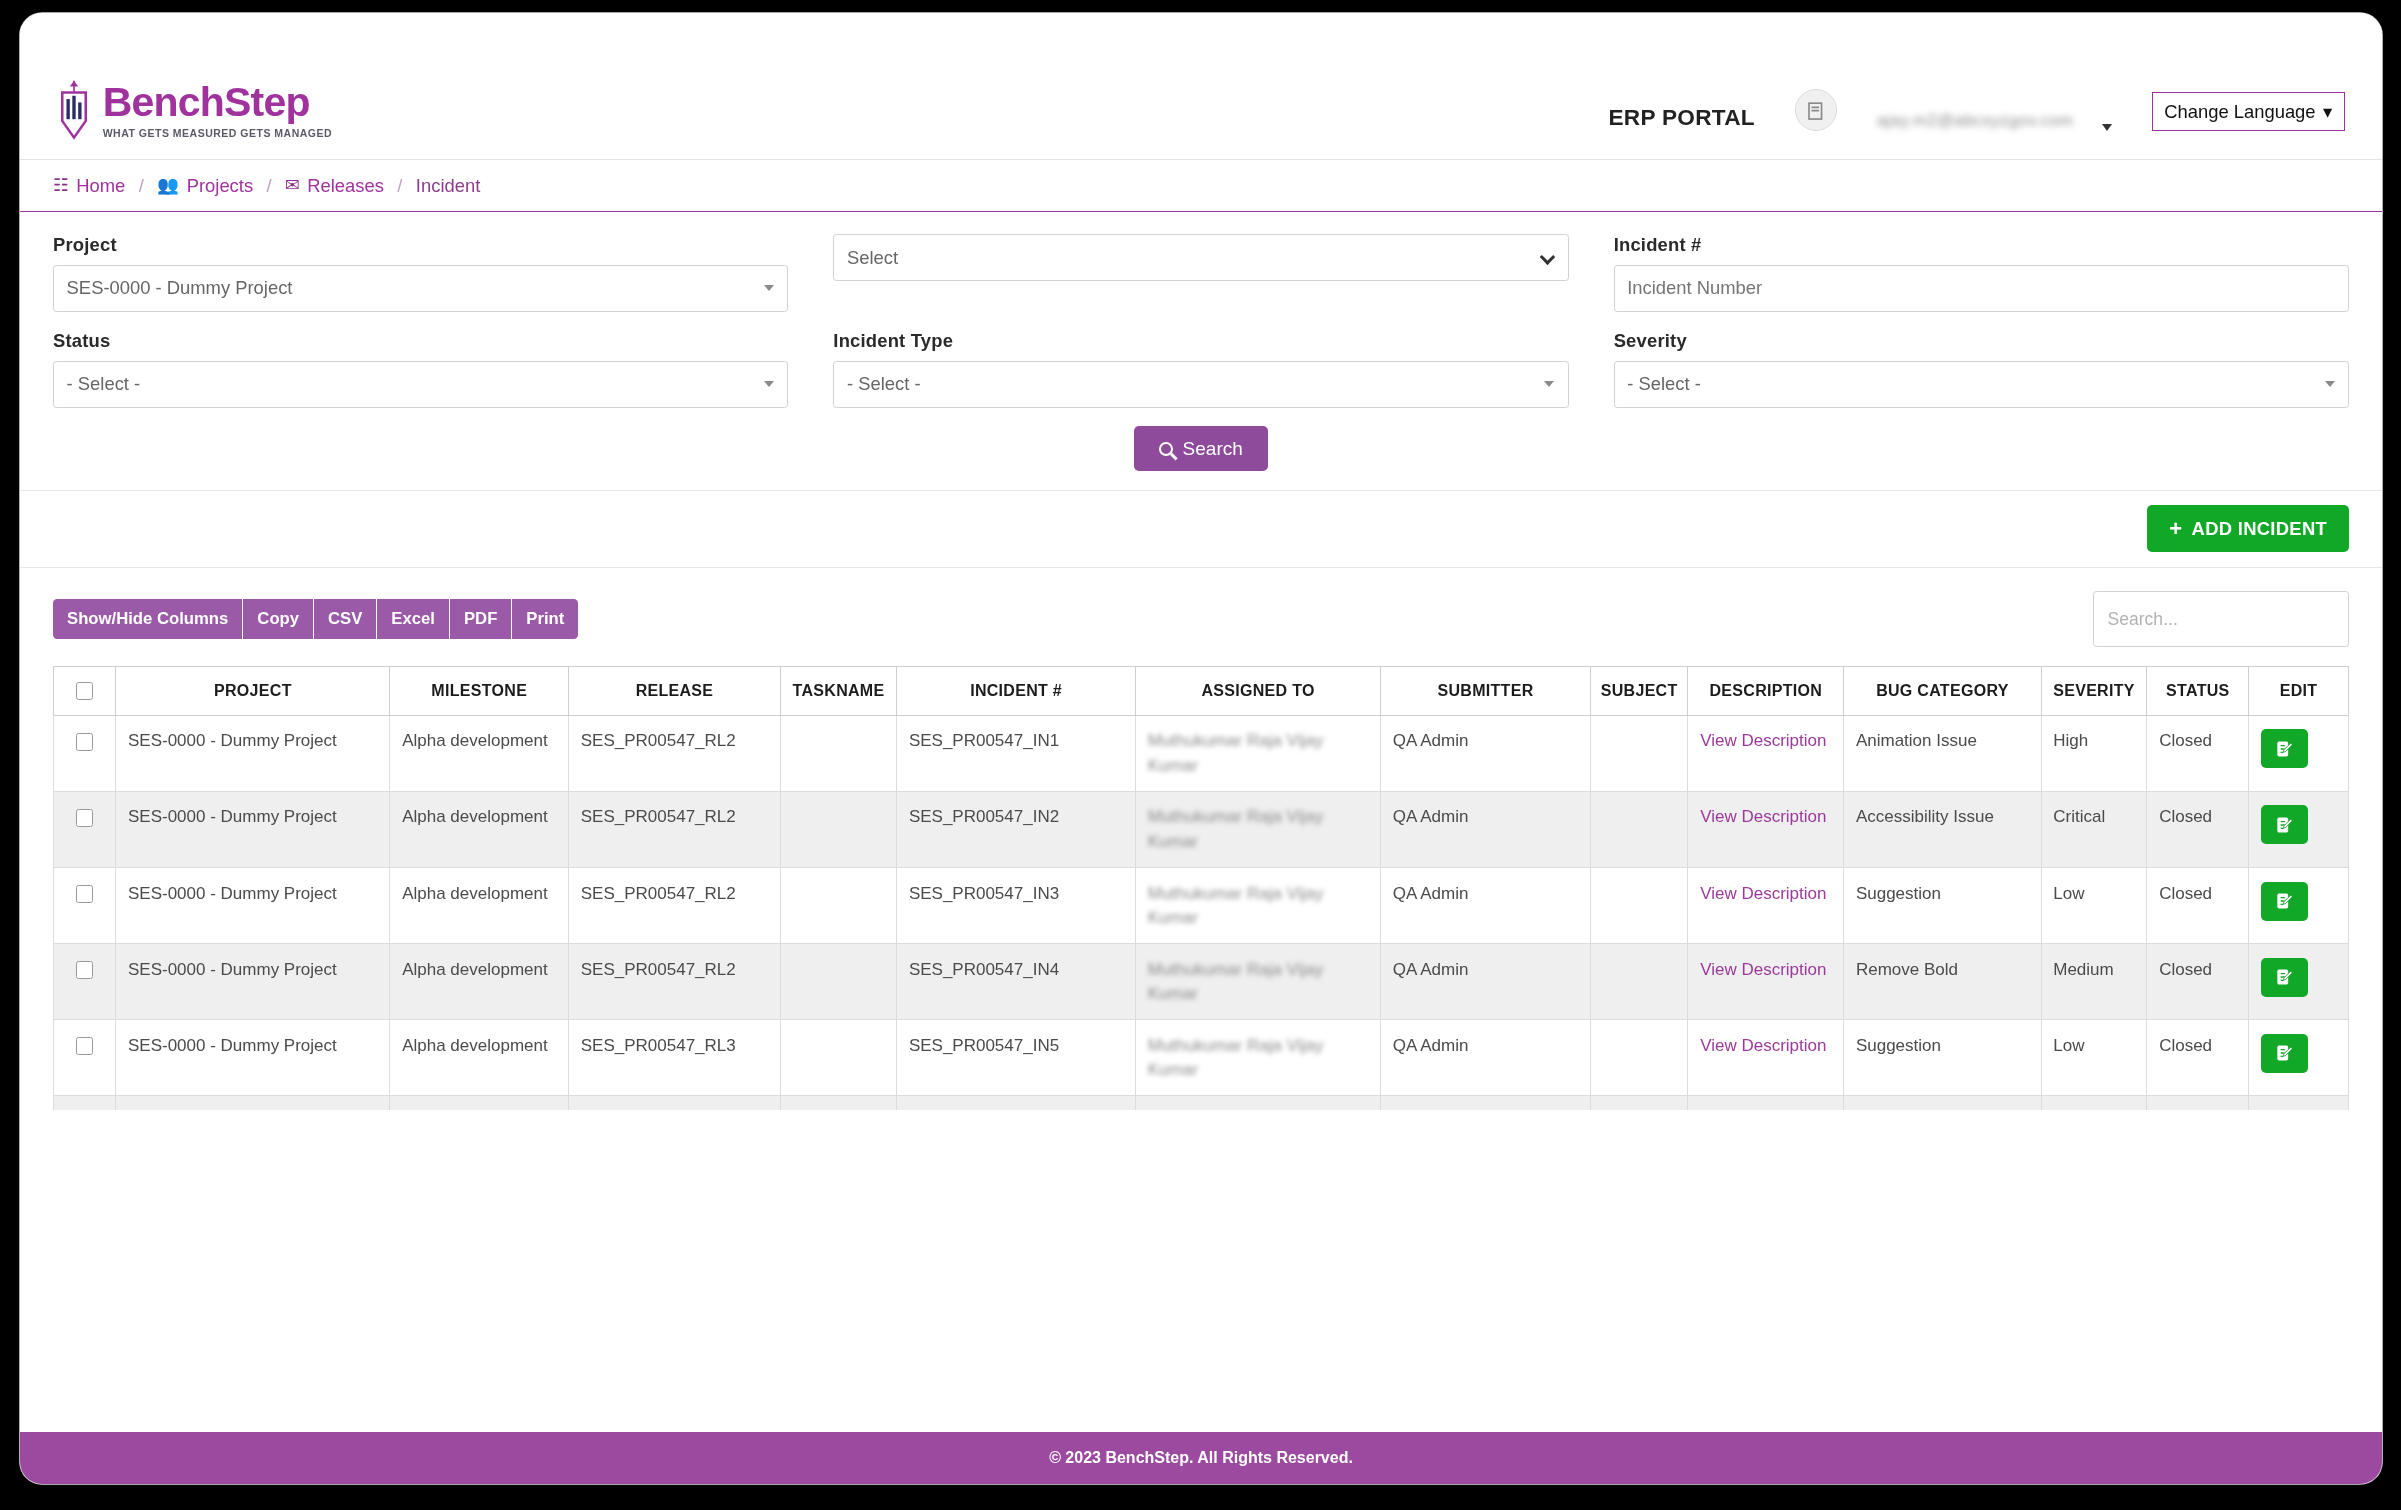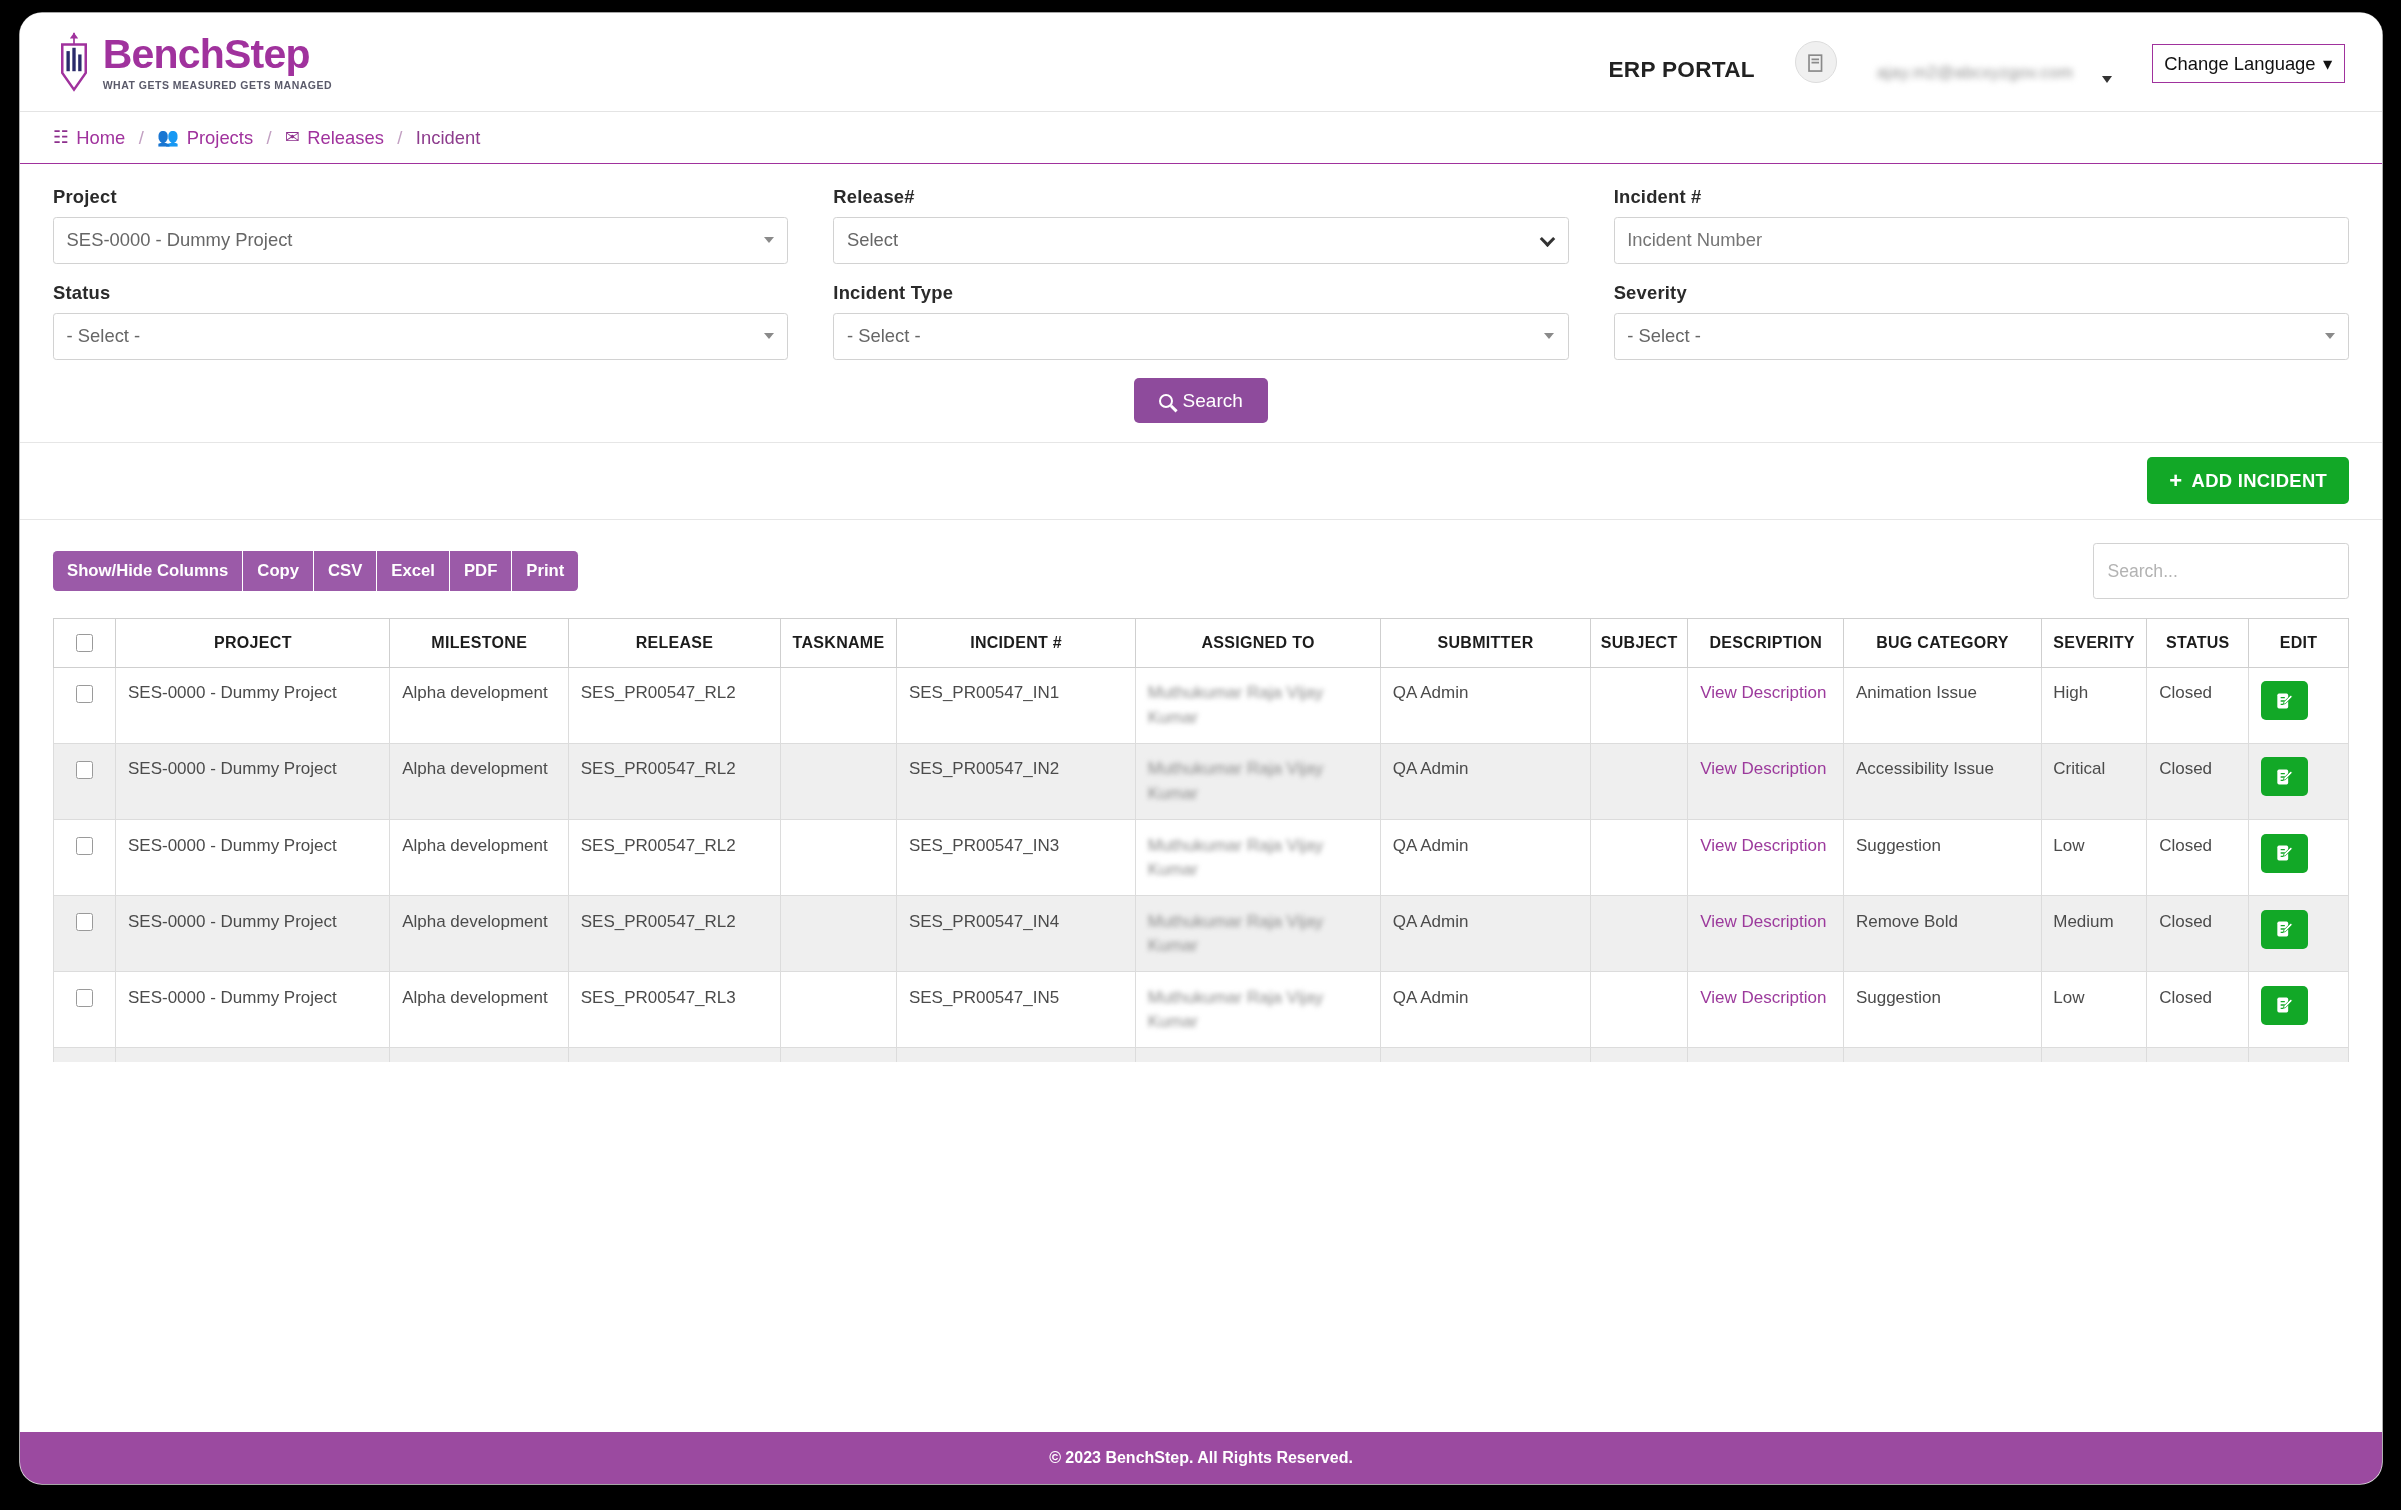--- a/index.html
+++ b/index.html
@@ -26,20 +26,21 @@
   }
 
   
   .topbar {
     position: relative;
     height: 99px;
     background: #ffffff;
     border-bottom: 0.8px solid #e4e4e4;
     display: flex;
     align-items: center;
+    margin-top: 48px;
   }
   .logo-wrap {
     display: flex; align-items: center;
     margin-left: 32px;
   }
   .logo-mark {
     width: 44px; height: 62px;
     position: relative;
     margin-right: 6.7px;
   }
@@ -411,21 +412,20 @@
     <div class="filter-panel">
       <div class="frow">
         <div class="fcol">
           <span class="flabel">Project</span>
           <div class="fctl">
             <span>SES-0000 - Dummy Project</span>
             <span class="arrow-sm"></span>
           </div>
         </div>
         <div class="fcol">
-          <span class="flabel">Release#</span>
           <div class="fctl">
             <span>Select</span>
             <span class="arrow-native"></span>
           </div>
         </div>
         <div class="fcol">
           <span class="flabel">Incident #</span>
           <input class="fctl placeholder" style="color: #737373;" type="text" placeholder="Incident Number">
         </div>
       </div>

